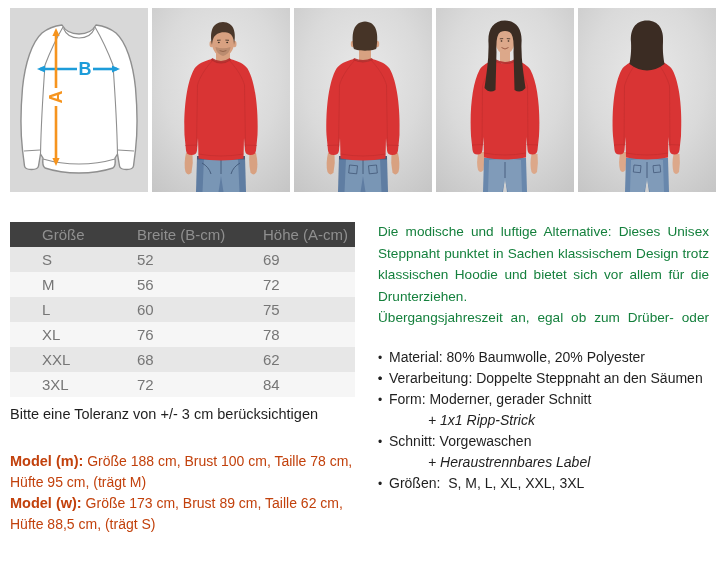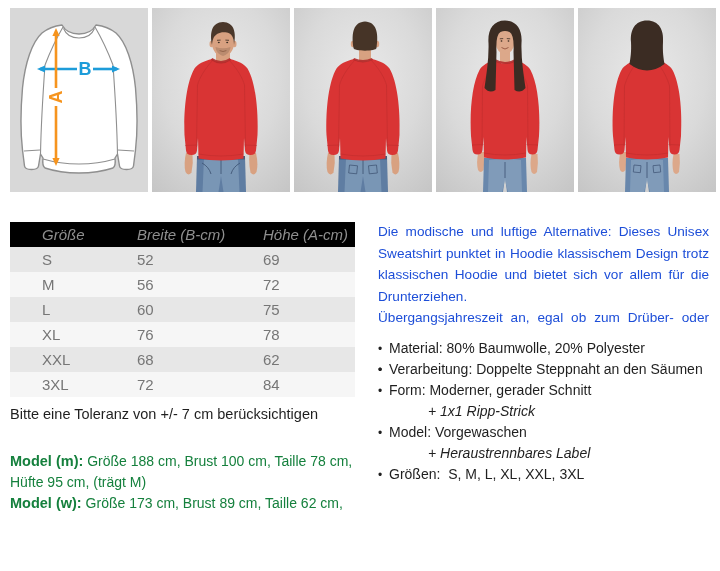--- a/index.html
+++ b/index.html
@@ -7,34 +7,34 @@
   .gallery{position:absolute;top:8px;left:10px;display:flex;gap:4px;}
   .gallery figure{margin:0;width:138px;height:184px;}
   .gallery svg{display:block;}
 
   .left-col{position:absolute;left:10px;top:222px;width:345px;}
   table.size-table{border-collapse:collapse;width:345px;table-layout:fixed;font-size:15px;}
   table.size-table th,table.size-table td{height:25px;padding:0;text-align:left;vertical-align:middle;font-weight:normal;}
   table.size-table th{color:#8f8f8f;}
   table.size-table td{color:#767676;}
   table.size-table th:first-child,table.size-table td:first-child{padding-left:32px;}
-  thead tr{background:#000000;font-style:italic;}
+  thead tr{background:#404040;}
   tbody tr:nth-child(odd){background:#e7e7e7;}
   tbody tr:nth-child(even){background:#f6f6f6;}
 
   .tolerance{margin:9px 0 0;font-size:14.5px;color:#1f1f1f;}
-  .model-info{margin:0;font-size:14px;line-height:21px;color:#15803d;}
+  .model-info{margin:0;font-size:14px;line-height:21px;color:#c2410c;}
   .model-info strong{font-size:14.5px;}
   .model-m{margin-top:29px;}
   .model-w{}
 
   .right-col{position:absolute;left:378px;top:221px;width:331px;}
-  .dline{font-size:13.6px;line-height:21.5px;color:#1d4ed8;height:21.5px;overflow:hidden;}
+  .dline{font-size:13.6px;line-height:21.5px;color:#15803d;height:21.5px;overflow:hidden;}
   .jl{text-align:justify;text-align-last:justify;-moz-text-align-last:justify;}
-  ul.features{list-style:none;margin:9px 0 0;padding:0;font-size:14px;line-height:21px;color:#1f1f1f;}
+  ul.features{list-style:none;margin:18px 0 0;padding:0;font-size:14px;line-height:21px;color:#1f1f1f;}
   ul.features li{position:relative;padding-left:11px;}
   .dot{position:absolute;left:0;top:0;}
   .dot::before{content:"\2022";font-size:12px;color:#1f1f1f;}
   .sub{padding-left:39px;font-style:italic;}
 </style>
 </head>
 <body>
 
 <div class="gallery">
 
@@ -261,38 +261,39 @@
         <td>62</td>
       </tr>
       <tr>
         <td>3XL</td>
         <td>72</td>
         <td>84</td>
       </tr>
     </tbody>
   </table>
 
-  <p class="tolerance">Bitte eine Toleranz von +/- 7 cm berücksichtigen</p>
+  <p class="tolerance">Bitte eine Toleranz von +/- 3 cm berücksichtigen</p>
 
   <p class="model-info model-m">
     <strong>Model (m):</strong>
     <span>Größe 188 cm, Brust 100 cm, Taille 78 cm,</span><br>
     <span>Hüfte 95 cm, (trägt M)</span>
   </p>
 
   <p class="model-info model-w">
     <strong>Model (w):</strong>
     <span>Größe 173 cm, Brust 89 cm, Taille 62 cm,</span><br>
+    <span>Hüfte 88,5 cm, (trägt S)</span>
   </p>
 </div>
 
 <div class="right-col">
   <div>
     <div class="dline jl">Die modische und luftige Alternative: Dieses Unisex</div>
-    <div class="dline jl">Sweatshirt punktet in Hoodie klassischem Design trotz</div>
+    <div class="dline jl">Steppnaht punktet in Sachen klassischem Design trotz</div>
     <div class="dline jl">klassischen Hoodie und bietet sich vor allem für die</div>
     <div class="dline">Drunterziehen.</div>
     <div class="dline jl">Übergangsjahreszeit an, egal ob zum Drüber- oder</div>
   </div>
 
   <ul class="features">
     <li>
       <span class="dot"></span>
       <span>Material: 80% Baumwolle, 20% Polyester</span>
     </li>
@@ -303,21 +304,21 @@
       <span class="dot"></span>
       <span>Verarbeitung: Doppelte Steppnaht an den Säumen</span>
     </li>
     <li>
       <span class="dot"></span>
       <span>Form: Moderner, gerader Schnitt</span>
       <div class="sub">+ 1x1 Ripp-Strick</div>
     </li>
     <li>
       <span class="dot"></span>
-      <span>Model: Vorgewaschen</span>
+      <span>Schnitt: Vorgewaschen</span>
       <div class="sub">+ Heraustrennbares Label</div>
     </li>
     <li>
       <span class="dot"></span>
       <span>Größen:&nbsp; S, M, L, XL, XXL, 3XL</span>
     </li>
   </ul>
 </div>
 
 </body></html>

